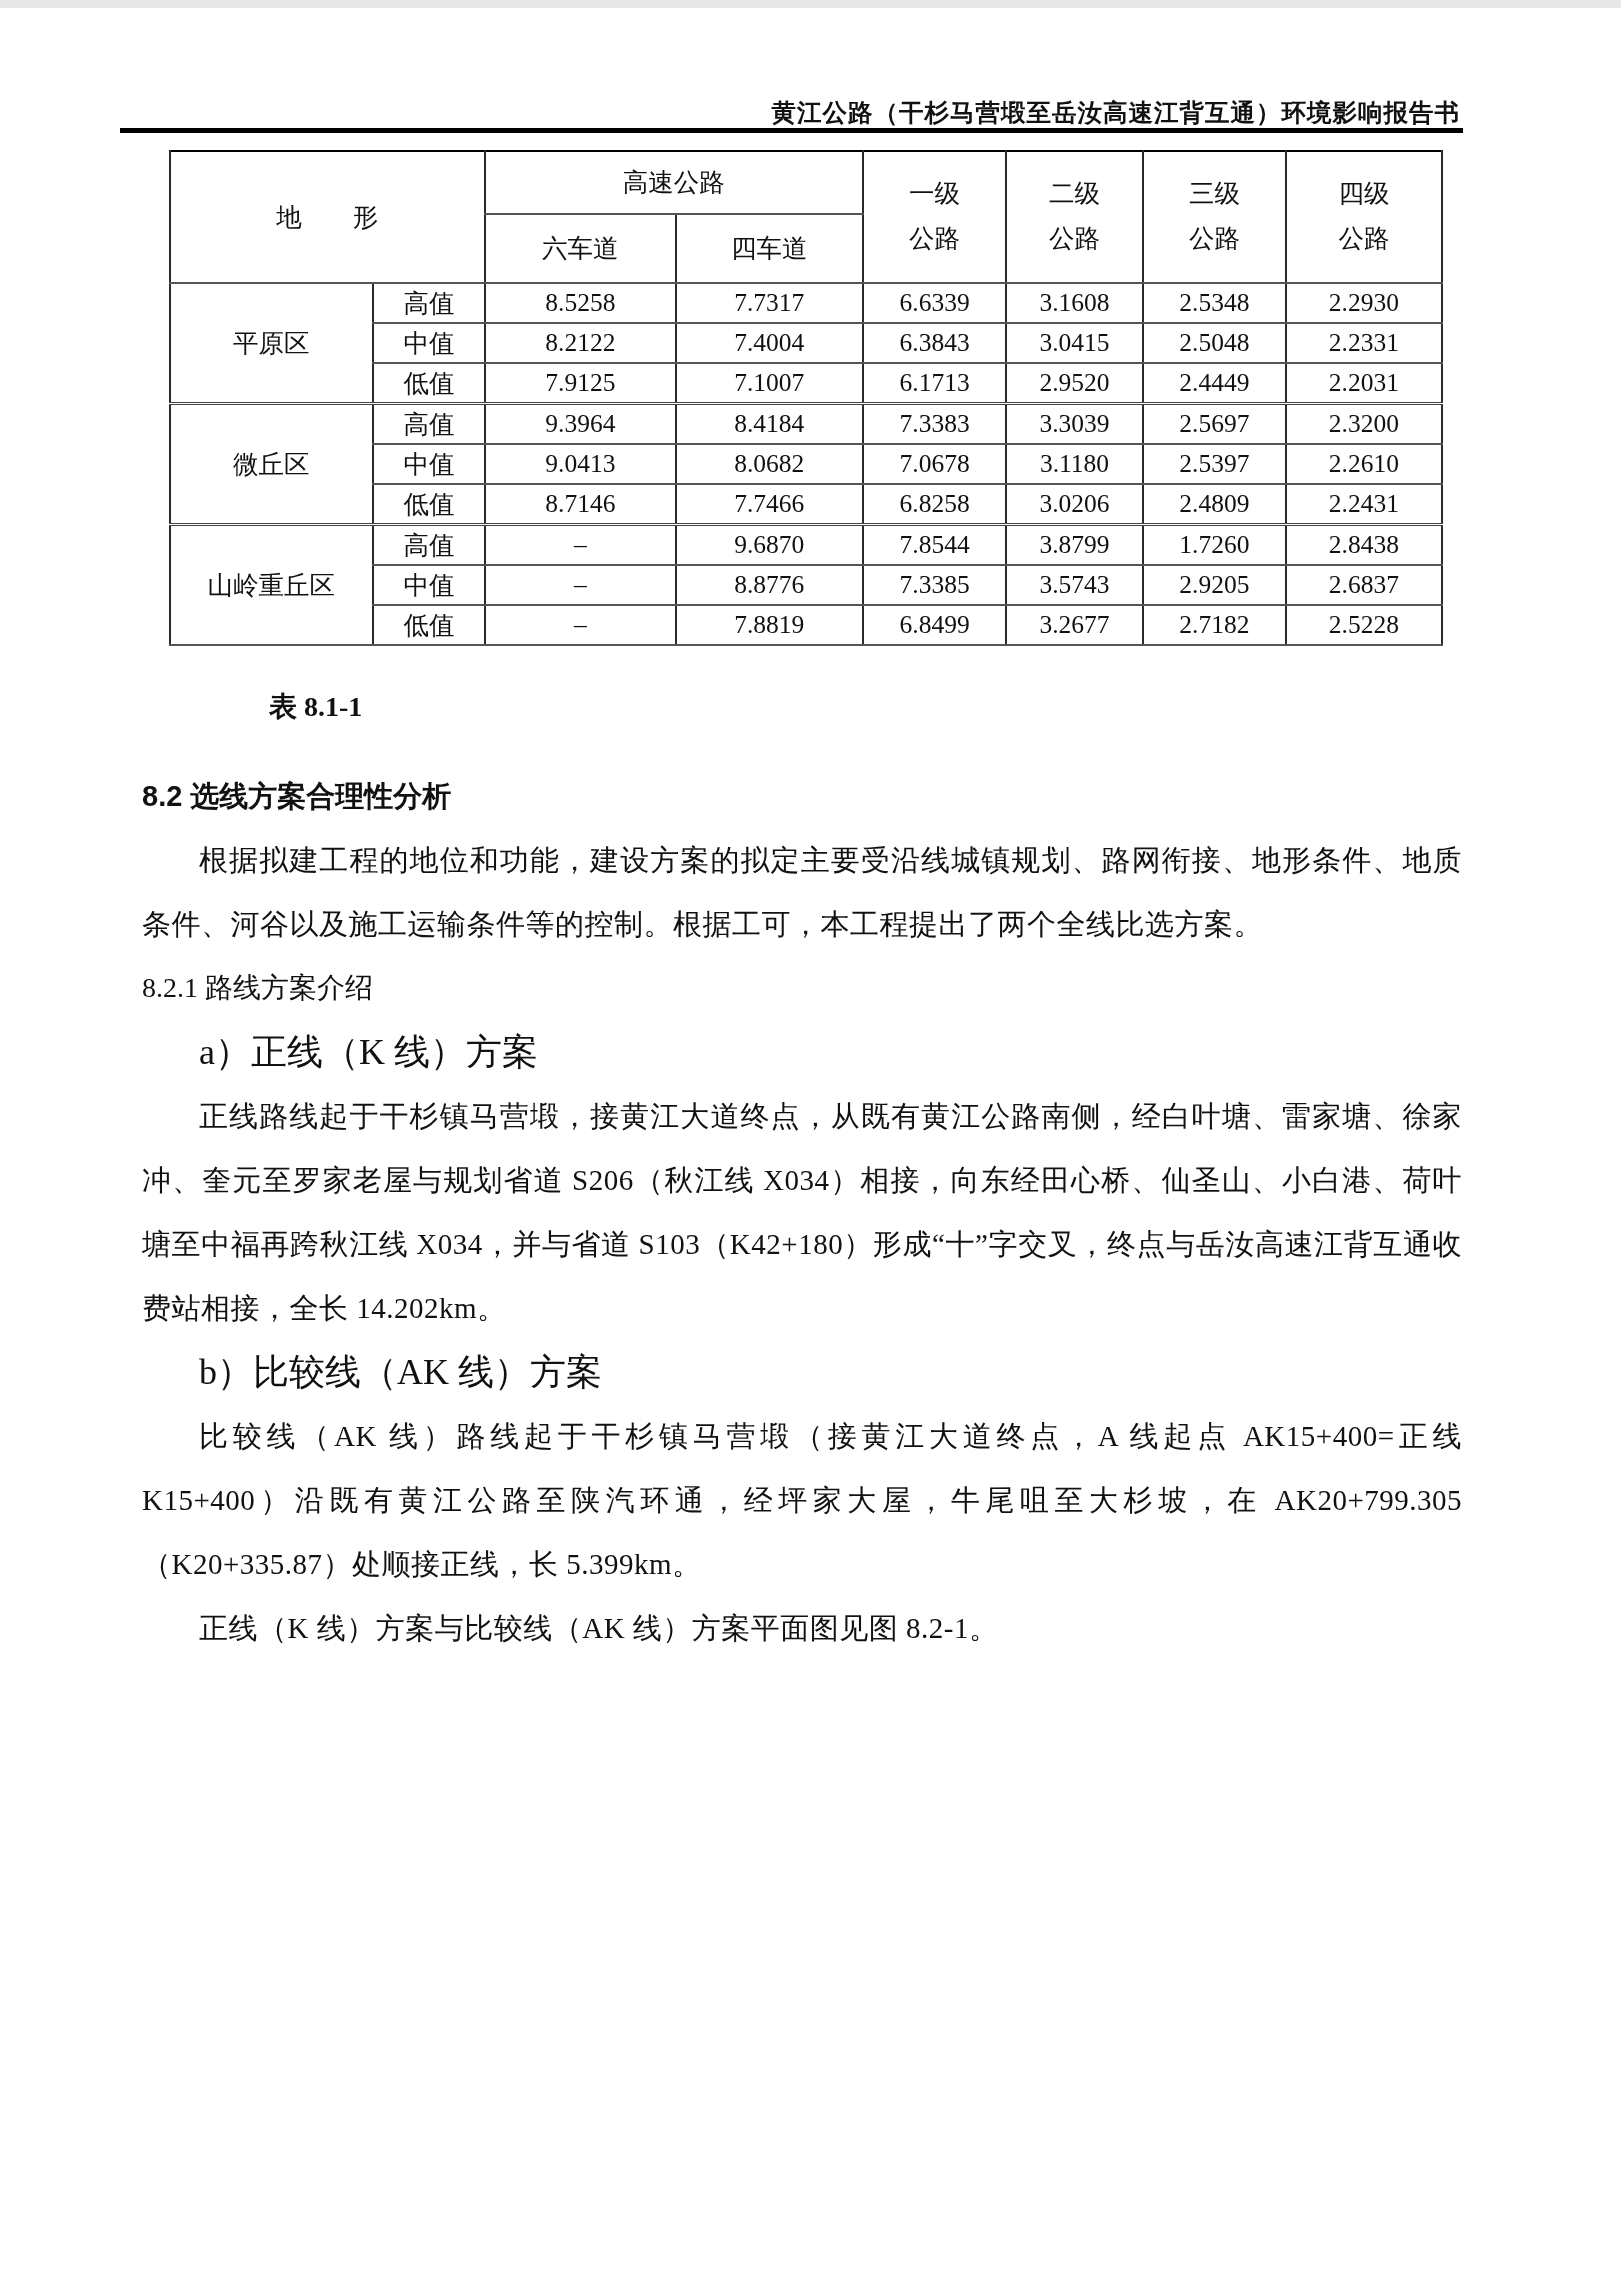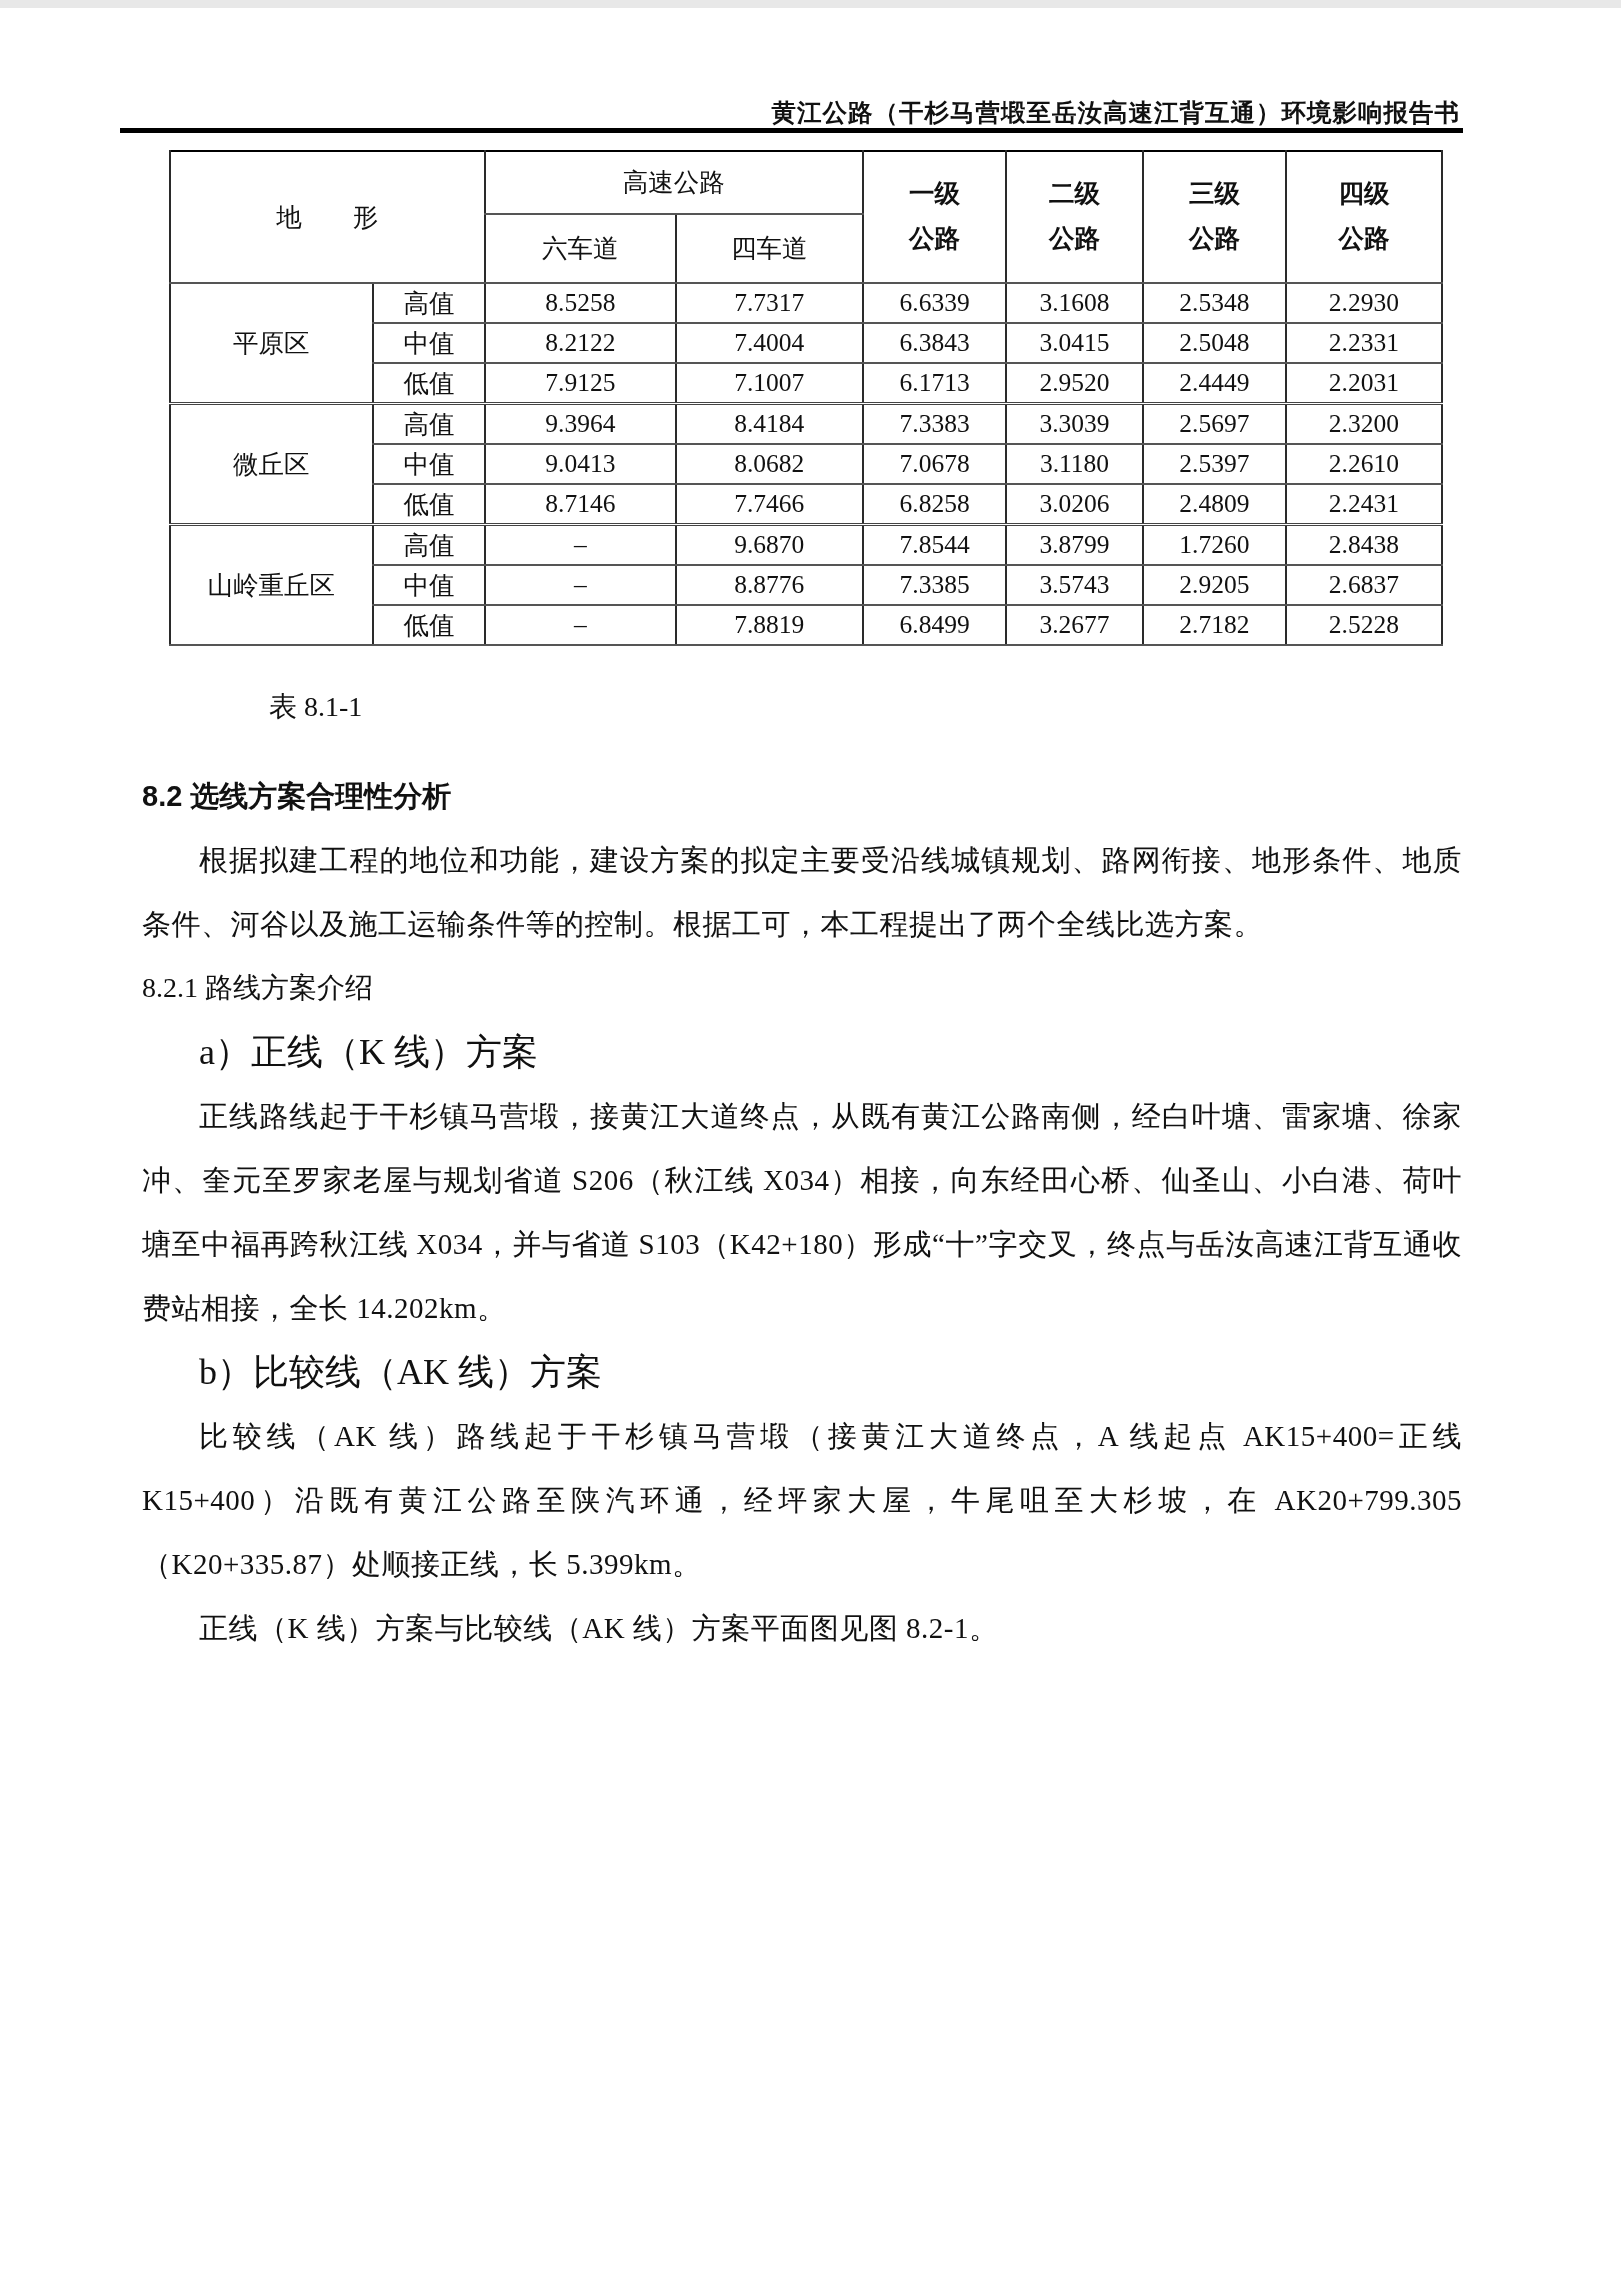--- a/index.html
+++ b/index.html
@@ -48,30 +48,30 @@
     border-bottom:2.9px double #555;
     padding:0;
     overflow:hidden;
   }
   tr.hdr1 td{height:61px;border-top:none;border-radius:8px;}
   tr.hdr2 td{height:67px;}
   tr.hdr2 td{border-top:2.9px double #777;}
   tr.body td{height:38px;}
   tr.body-first td{border-top:2.9px solid #222;}
   tr.group-start td{border-top:3.9px double #444;}
-  .wrap2{display:inline-block;width:2.15em;line-height:1.75;font-weight:bold;}
+  .wrap2{display:inline-block;width:2.15em;line-height:1.75;}
   
   .caption{
     display:flex;
     align-items:center;
     margin-left:127px;
     margin-top:29px;
     line-height:64px;
     font-size:28px;
-    font-weight:normal;
+    font-weight:bold;
   }
   .caption .cap-label{margin-right:118px;white-space:nowrap;}
   .caption sup{font-size:17.6px;}
   .h82{
     font-family:"Liberation Sans","DejaVu Sans",sans-serif;
     font-size:29px;
     font-weight:bold;
     line-height:64px;
     margin:24.5px 0 0 0;
   }

